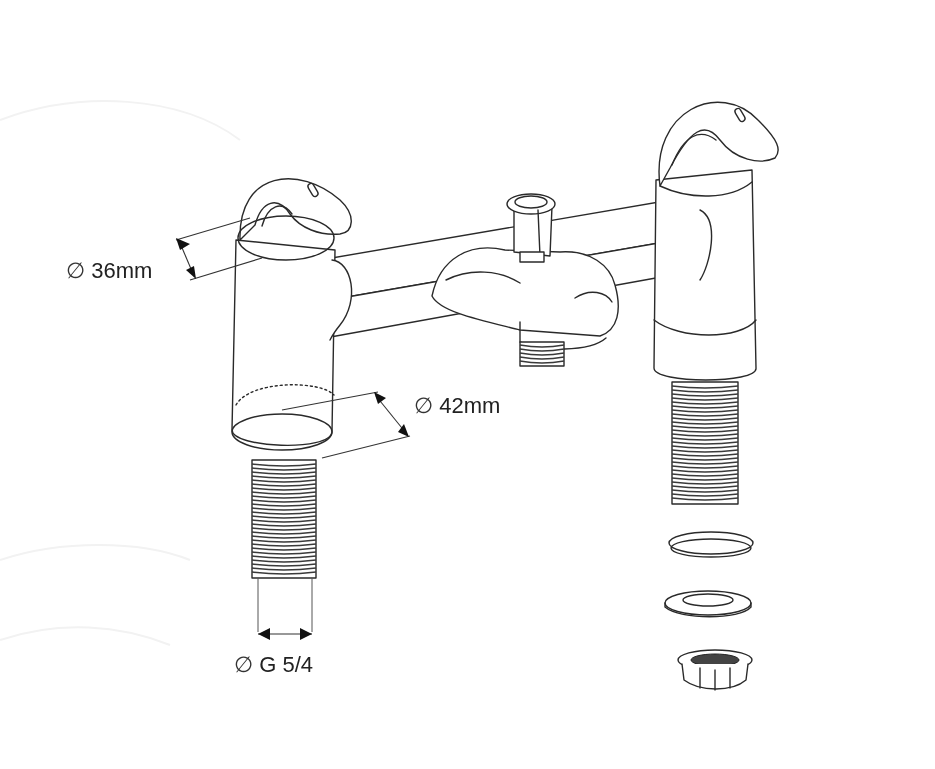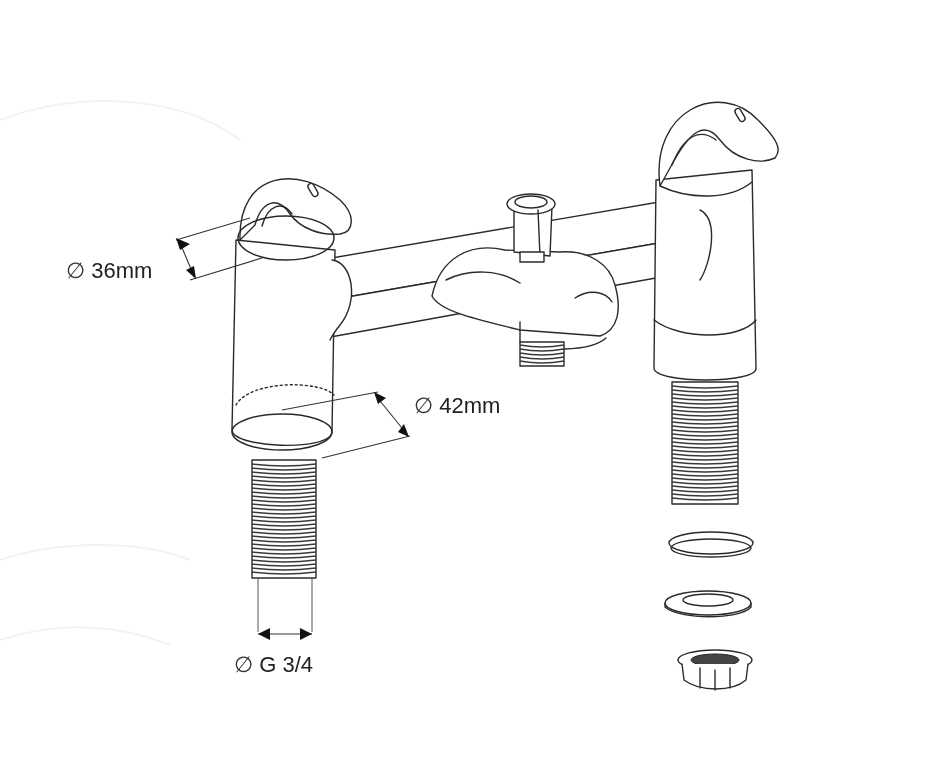--- a/index.html
+++ b/index.html
@@ -210,14 +210,14 @@
   <span>36mm</span>
 </div>
 
 <div class="label" style="left:414px; top:393px;">
   <span class="dia">∅</span>
   <span>42mm</span>
 </div>
 
 <div class="label" style="left:234px; top:652px;">
   <span class="dia">∅</span>
-  <span>G 3/4</span>
+  <span>G 5/4</span>
 </div>
 
 </body></html>

